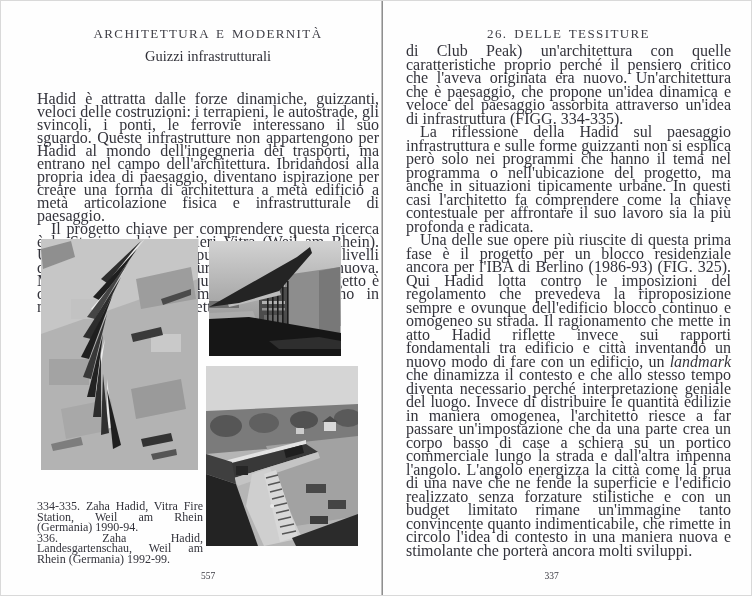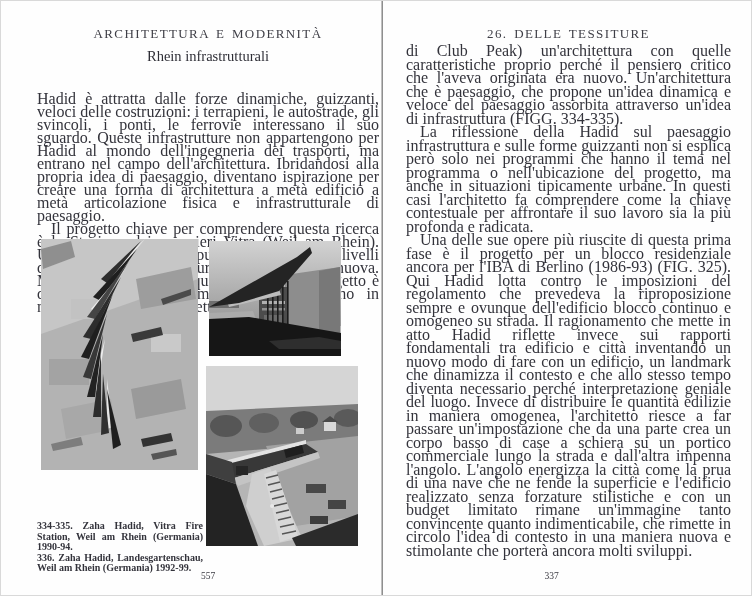--- a/index.html
+++ b/index.html
@@ -37,46 +37,46 @@
   .body-text {
     text-align: justify;
     font-size: 16px; line-height: 13px;
     color: #33333b;
     -webkit-hyphens: auto; hyphens: auto;
   }
   .page-left .body-text  { position: absolute; top: 79px; left: 36px; width: 342px; margin-top: 12px; }
   .page-right .body-text { position: absolute; top: 43px; left: 23px; width: 325px; line-height: 13.5px; }
   .body-text p { margin: 0; }
   .body-text p.indent { text-indent: 14px; }
-  .it { }
+  .it { font-style: italic; }
   .figure { position: absolute; overflow: hidden; background: #b5b5b5; }
   .fig-painting { left: 40px;  top: 238px; width: 157px; height: 231px; }
   .fig-vitra    { left: 208px; top: 240px; width: 132px; height: 115px; }
   .fig-landes   { left: 205px; top: 365px; width: 152px; height: 180px; }
   .figure svg { display: block; }
   .captions {
-    position: absolute; left: 36px; top: 520px; width: 166px;
-    font-size: 10px; line-height: 10.6px; text-align: justify; color: #33333b; font-weight: bold;
+    position: absolute; left: 36px; top: 500px; width: 166px;
+    font-size: 12px; line-height: 10.6px; text-align: justify; color: #33333b;
   }
   .captions p { margin: 0; }
   .page-num {
     position: absolute; bottom: 14px; text-align: center;
     font-size: 9.5px; color: #3a3a42;
   }
   .page-left .page-num  { left: 36px; width: 342px; }
   .page-right .page-num { left: 6px; width: 325px; }
 </style>
 </head>
 <body>
 
 <div class="spread">
 
   <div class="page page-left">
     <div class="running-head">ARCHITETTURA E MODERNITÀ</div>
-    <div class="section-title">Rhein infrastrutturali</div>
+    <div class="section-title">Guizzi infrastrutturali</div>
 
     <div class="body-text">
       <p>Hadid è attratta dalle forze dinamiche, guizzanti, veloci delle costruzioni: i terrapieni, le autostrade, gli svincoli, i ponti, le ferrovie interessano il suo sguardo. Queste infrastrutture non appartengono per Hadid al mondo dell'ingegneria dei trasporti, ma entrano nel campo dell'architettura. Ibridandosi alla propria idea di paesaggio, diventano ispirazione per creare una forma di architettura a metà edificio a metà articolazione fisica e infrastrutturale di paesaggio.</p>
       <p class="indent">Il progetto chiave per comprendere questa ricerca è la Stazione dei pompieri Vitra (Weil am Rhein). Un'architettura in cui appunto si intrecciano i livelli di tessitura e infrastruttura in una maniera nuova. Mai si era vista sino a quel momento (il progetto è del 1990, ma gli elementi in gioco erano in maturazione sin dal progetto del 1983</p>
     </div>
 
     <div class="figure fig-painting" aria-label="Abstract grayscale painting by Zaha Hadid of the Vitra Fire Station, dynamic angular shards sweeping across a patchwork ground">
       <svg width="157" height="231" viewBox="0 0 157 231">
         <rect x="0" y="0" width="157" height="231" fill="#b3b3b3"></rect>
         <polygon points="0,0 157,0 157,40 0,95" fill="#c6c6c6"></polygon>

